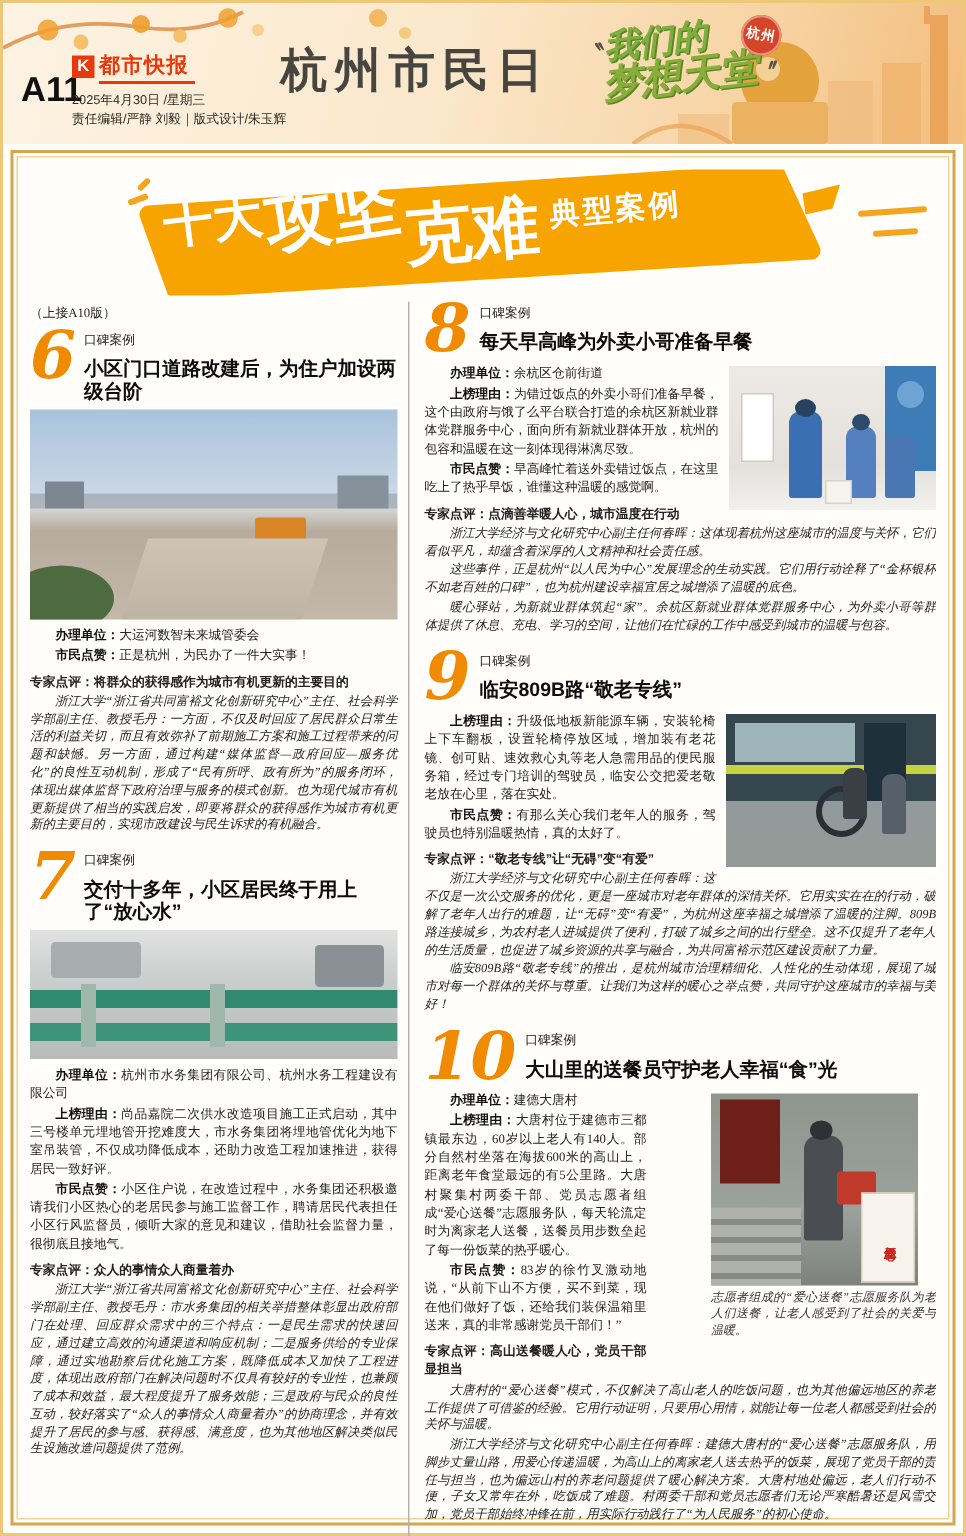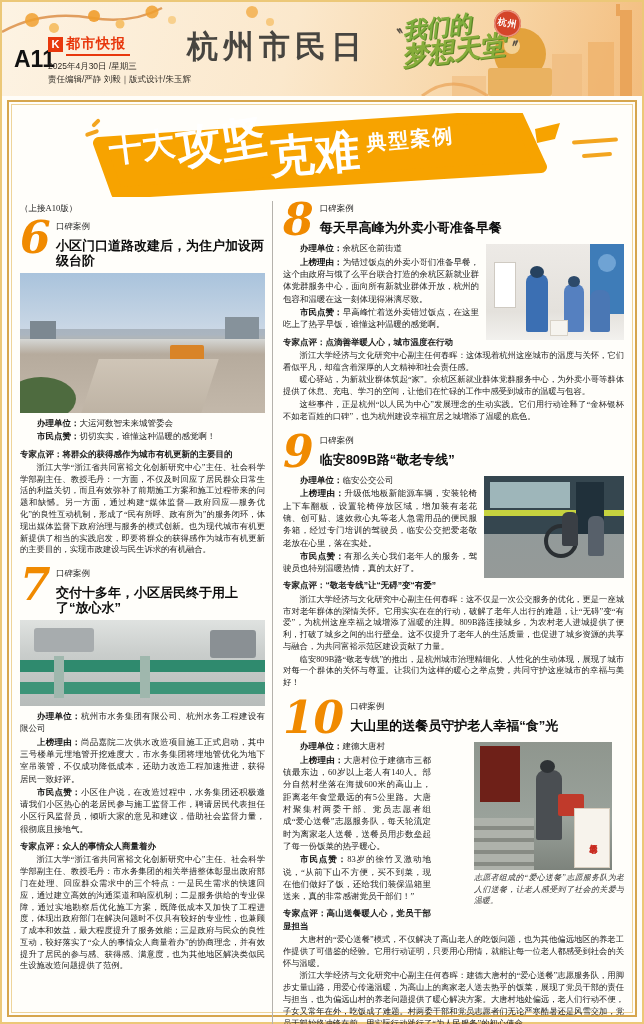--- a/index.html
+++ b/index.html
@@ -56,21 +56,21 @@
   .art-head{display:flex;align-items:flex-start;margin-bottom:4px;}
   .art-num{font-family:"DejaVu Serif",serif;font-style:italic;font-weight:700;font-size:44px;
            line-height:.85;color:#f08a00;margin-right:6px;min-width:30px;text-align:center;}
   .art-tag{font-size:8.5px;color:#222;font-family:"Liberation Sans",sans-serif;margin-top:2px;}
   .art-title{font-family:"Liberation Sans",sans-serif;font-weight:800;font-size:13px;
              line-height:1.15;color:#0d0d0d;margin:6px 0 0;}
   .art p{margin:0 0 1px;font-size:8.5px;line-height:1.45;text-indent:2em;color:#222;text-align:justify;}
   .lab{font-weight:700;color:#111;}
   .expert-head{font-family:"Liberation Sans",sans-serif;font-weight:800;font-size:9.5px;
                text-indent:0 !important;margin:5px 0 2px !important;color:#000;}
-  .expert{color:#30302e;font-size:8.3px !important;line-height:1.42 !important;}
+  .expert{font-style:italic;color:#30302e;font-size:8.3px !important;line-height:1.42 !important;}
   
   .photo{position:relative;overflow:hidden;background:#ccc;}
   .photo-block{width:100%;height:140px;margin:2px 0 4px;}
   .photo-block7{width:100%;height:86px;margin:2px 0 4px;}
   .photo-float{float:right;margin:2px 0 4px 7px;}
   .cap{font-size:8px;font-style:italic;line-height:1.4;color:#333;margin-top:2px;text-align:justify;}
   .floatbox{float:right;width:150px;margin:2px 0 4px 7px;padding-left:36px;}
   
   .abs{position:absolute;}
 </style>
@@ -155,21 +155,21 @@
             </div>
             <div class="photo photo-block" style="background:linear-gradient(#a9c3dc 0%,#cdd9e6 44%,#d8dbda 46%,#b6ab9d 58%,#c3b8aa 100%);">
               <div class="abs" style="left:0;top:56px;width:100%;height:10px;background:#8e97a0;opacity:.55;"></div>
               <div class="abs" style="left:10px;top:48px;width:26px;height:18px;background:#7c8891;"></div>
               <div class="abs" style="left:205px;top:44px;width:34px;height:22px;background:#86929b;"></div>
               <div class="abs" style="left:-14px;bottom:-8px;width:70px;height:44px;border-radius:50%;background:#4e6b3f;"></div>
               <div class="abs" style="left:150px;top:72px;width:34px;height:16px;background:#d98427;border-radius:2px;"></div>
               <div class="abs" style="left:70px;bottom:0;width:120px;height:54px;background:linear-gradient(#cfc5b7,#beb3a4);transform:skewX(-18deg);"></div>
             </div>
             <p><span class="lab">办理单位：</span><span>大运河数智未来城管委会</span></p>
-            <p><span class="lab">市民点赞：</span><span>切切实实，谁懂这种温暖的感觉啊！</span></p>
+            <p><span class="lab">市民点赞：</span><span>正是杭州，为民办了一件大实事！</span></p>
             <p class="expert-head"><span>专家点评：</span><span>将群众的获得感作为城市有机更新的主要目的</span></p>
             <p class="expert">浙江大学“浙江省共同富裕文化创新研究中心”主任、社会科学学部副主任、教授毛丹：一方面，不仅及时回应了居民群众日常生活的利益关切，而且有效弥补了前期施工方案和施工过程带来的问题和缺憾。另一方面，通过构建“媒体监督—政府回应—服务优化”的良性互动机制，形成了“民有所呼、政有所为”的服务闭环，体现出媒体监督下政府治理与服务的模式创新。也为现代城市有机更新提供了相当的实践启发，即要将群众的获得感作为城市有机更新的主要目的，实现市政建设与民生诉求的有机融合。</p>
           </div>
 
           <div class="art">
             <div class="art-head">
               <span class="art-num">7</span>
               <div>
                 <div class="art-tag">口碑案例</div>
                 <h2 class="art-title">交付十多年，小区居民终于用上了“放心水”</h2>
@@ -210,42 +210,41 @@
               <div class="abs" style="left:78px;top:40px;width:20px;height:48px;border-radius:8px 8px 2px 2px;background:#5580c0;"></div>
               <div class="abs" style="left:82px;top:32px;width:12px;height:11px;border-radius:50%;background:#2d4a6a;"></div>
               <div class="abs" style="left:104px;top:46px;width:20px;height:42px;border-radius:8px 8px 2px 2px;background:#4a77b4;"></div>
               <div class="abs" style="left:64px;bottom:4px;width:16px;height:14px;background:#f6f4ef;border:1px solid #d8d2c7;"></div>
             </div>
             <p><span class="lab">办理单位：</span><span>余杭区仓前街道</span></p>
             <p><span class="lab">上榜理由：</span><span>为错过饭点的外卖小哥们准备早餐，这个由政府与饿了么平台联合打造的余杭区新就业群体党群服务中心，面向所有新就业群体开放，杭州的包容和温暖在这一刻体现得淋漓尽致。</span></p>
             <p><span class="lab">市民点赞：</span><span>早高峰忙着送外卖错过饭点，在这里吃上了热乎早饭，谁懂这种温暖的感觉啊。</span></p>
             <p class="expert-head"><span>专家点评：</span><span>点滴善举暖人心，城市温度在行动</span></p>
             <p class="expert">浙江大学经济与文化研究中心副主任何春晖：这体现着杭州这座城市的温度与关怀，它们看似平凡，却蕴含着深厚的人文精神和社会责任感。</p>
+            <p class="expert">这些事件，正是杭州“以人民为中心”发展理念的生动实践。它们用行动诠释了“金杯银杯不如老百姓的口碑”，也为杭州建设幸福宜居之城增添了温暖的底色。</p>
             <p class="expert">暖心驿站，为新就业群体筑起“家”。余杭区新就业群体党群服务中心，为外卖小哥等群体提供了休息、充电、学习的空间，让他们在忙碌的工作中感受到城市的温暖与包容。</p>
-            <p class="expert">这些事件，正是杭州“以人民为中心”发展理念的生动实践。它们用行动诠释了“金杯银杯不如老百姓的口碑”，也为杭州建设幸福宜居之城增添了温暖的底色。</p>
           </div>
 
           <div class="art">
             <div class="art-head">
               <span class="art-num">9</span>
               <div>
                 <div class="art-tag">口碑案例</div>
                 <h2 class="art-title">临安809B路“敬老专线”</h2>
               </div>
             </div>
             <div class="photo photo-float" style="width:140px;height:102px;background:linear-gradient(#8f9a9c 0%,#959a98 100%);">
               <div class="abs" style="left:0;top:0;width:100%;height:58px;background:#35464f;"></div>
               <div class="abs" style="left:6px;top:6px;width:80px;height:26px;background:#9eb6ba;"></div>
               <div class="abs" style="left:0;top:34px;width:100%;height:6px;background:#c6d23f;"></div>
               <div class="abs" style="left:92px;top:6px;width:28px;height:52px;background:#20303a;"></div>
               <div class="abs" style="left:60px;top:48px;width:26px;height:26px;border-radius:50%;border:4px solid #2a2f33;background:transparent;"></div>
               <div class="abs" style="left:78px;top:36px;width:16px;height:34px;border-radius:6px 6px 2px 2px;background:#3a3f45;"></div>
               <div class="abs" style="left:104px;top:40px;width:16px;height:40px;border-radius:6px 6px 2px 2px;background:#57606a;"></div>
             </div>
-            <p><span class="lab">办理单位：</span><span>临安公交公司</span></p>
             <p><span class="lab">上榜理由：</span><span>升级低地板新能源车辆，安装轮椅上下车翻板，设置轮椅停放区域，增加装有老花镜、创可贴、速效救心丸等老人急需用品的便民服务箱，经过专门培训的驾驶员，临安公交把爱老敬老放在心里，落在实处。</span></p>
             <p><span class="lab">市民点赞：</span><span>有那么关心我们老年人的服务，驾驶员也特别温暖热情，真的太好了。</span></p>
             <p class="expert-head"><span>专家点评：</span><span>“敬老专线”让“无碍”变“有爱”</span></p>
             <p class="expert">浙江大学经济与文化研究中心副主任何春晖：这不仅是一次公交服务的优化，更是一座城市对老年群体的深情关怀。它用实实在在的行动，破解了老年人出行的难题，让“无碍”变“有爱”，为杭州这座幸福之城增添了温暖的注脚。809B路连接城乡，为农村老人进城提供了便利，打破了城乡之间的出行壁垒。这不仅提升了老年人的生活质量，也促进了城乡资源的共享与融合，为共同富裕示范区建设贡献了力量。</p>
             <p class="expert">临安809B路“敬老专线”的推出，是杭州城市治理精细化、人性化的生动体现，展现了城市对每一个群体的关怀与尊重。让我们为这样的暖心之举点赞，共同守护这座城市的幸福与美好！</p>
           </div>
 
           <div class="art">
             <div class="art-head">
               <span class="art-num">10</span>

